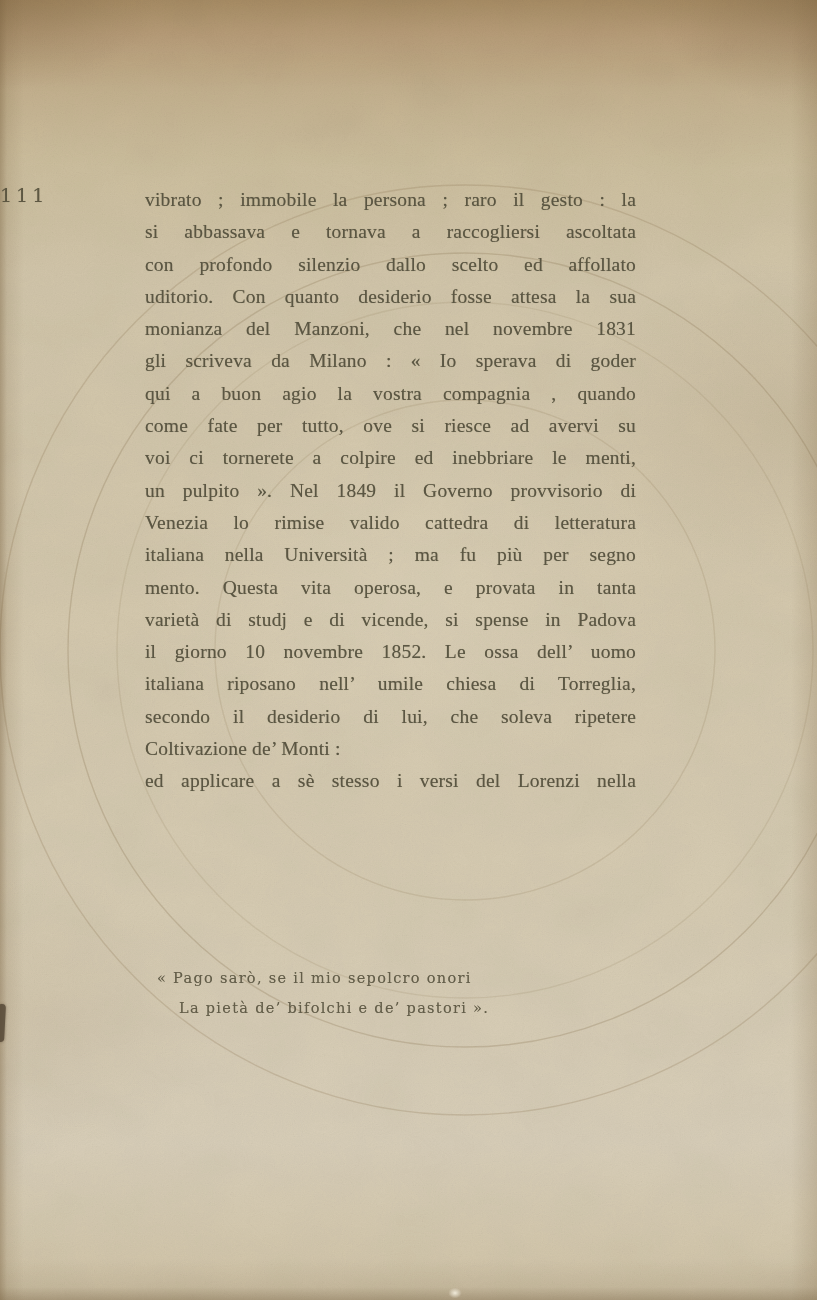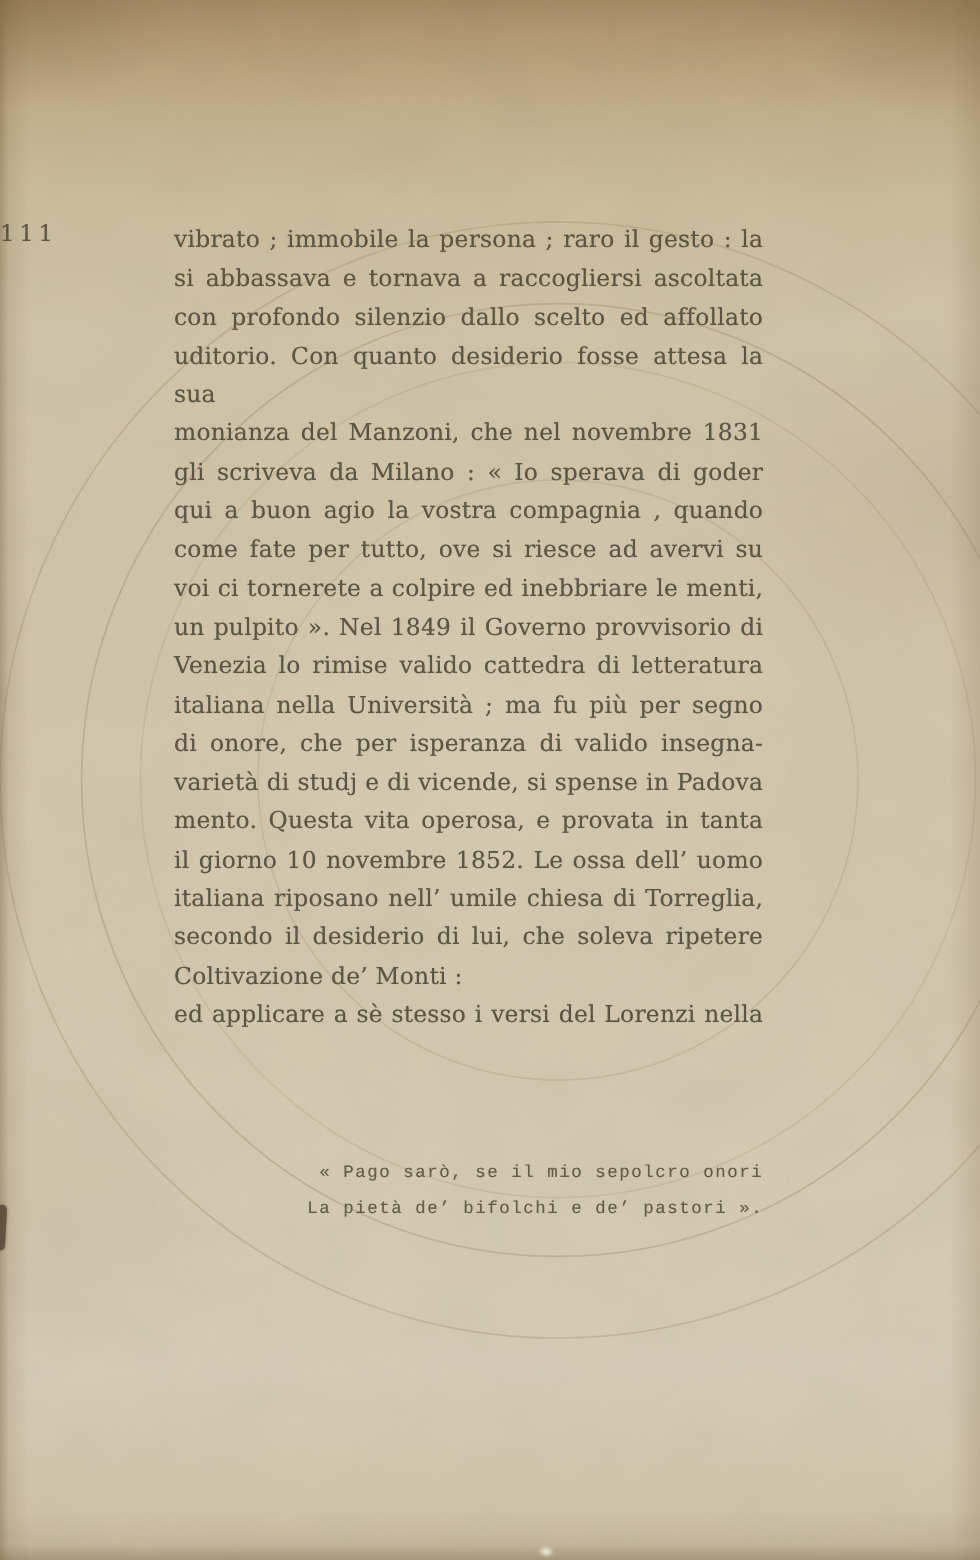--- a/index.html
+++ b/index.html
@@ -40,30 +40,29 @@
     text-shadow:0 0 .7px rgba(85,80,60,.55);
     margin-top:36px;
   }
   .body-text{
     position:absolute;top:184px;left:145px;width:491px;
     font-size:19.5px;line-height:32.3px;
     letter-spacing:.2px;
     color:#54503d;opacity:.94;
     text-shadow:0 0 .7px rgba(80,74,55,.55);
   }
-  .bline{text-align:justify;text-align-last:left;white-space:nowrap;}
+  .bline{text-align:justify;text-align-last:left;white-space:nowrap;font-family:Liberation Serif, serif;}
   .bline.j{text-align-last:justify;white-space:normal;}
   .verse{
     position:absolute;top:963px;left:145px;width:491px;
     padding-left:12px;box-sizing:border-box;
-    text-align:right;
+    text-align:left;
     font-size:14.5px;line-height:30px;letter-spacing:1.3px;
     color:#5a5541;opacity:.92;
     text-shadow:0 0 .6px rgba(90,85,65,.5);
-    font-family:Liberation Mono, monospace;
   }
   .verse .vline:nth-child(2){padding-left:22px;}
   .binding-mark{
     position:absolute;left:-3px;top:1004px;width:8px;height:38px;
     background:#4e4130;border-radius:4px;opacity:.8;
     transform:rotate(3deg);
     box-shadow:0 0 3px rgba(78,65,48,.6);
   }
 </style>
 </head>
@@ -102,23 +101,22 @@
       <div class="bline j">con profondo silenzio dallo scelto ed affollato</div>
       <div class="bline j">uditorio. Con quanto desiderio fosse attesa la sua</div>
       <div class="bline j">monianza del Manzoni, che nel novembre 1831</div>
       <div class="bline j">gli scriveva da Milano : « Io sperava di goder</div>
       <div class="bline j">qui a buon agio la vostra compagnia , quando</div>
       <div class="bline j">come fate per tutto, ove si riesce ad avervi su</div>
       <div class="bline j">voi ci tornerete a colpire ed inebbriare le menti,</div>
       <div class="bline j">un pulpito ». Nel 1849 il Governo provvisorio di</div>
       <div class="bline j">Venezia lo rimise valido cattedra di letteratura</div>
       <div class="bline j">italiana nella Università ; ma fu più per segno</div>
-      <div class="bline j">di onore, che per isperanza di valido insegna-</div>
+      <div class="bline j">mento. Questa vita operosa, e provata in tanta</div>
       <div class="bline j">varietà di studj e di vicende, si spense in Padova</div>
-      <div class="bline j">mento. Questa vita operosa, e provata in tanta</div>
       <div class="bline j">il giorno 10 novembre 1852. Le ossa dell’ uomo</div>
       <div class="bline j">italiana riposano nell’ umile chiesa di Torreglia,</div>
       <div class="bline j">secondo il desiderio di lui, che soleva ripetere</div>
       <div class="bline">Coltivazione de’ Monti :</div>
       <div class="bline j">ed applicare a sè stesso i versi del Lorenzi nella</div>
     </div>
 
   <div class="verse">
       <div class="vline">« Pago sarò, se il mio sepolcro onori</div>
       <div class="vline">La pietà de’ bifolchi e de’ pastori ».</div>

